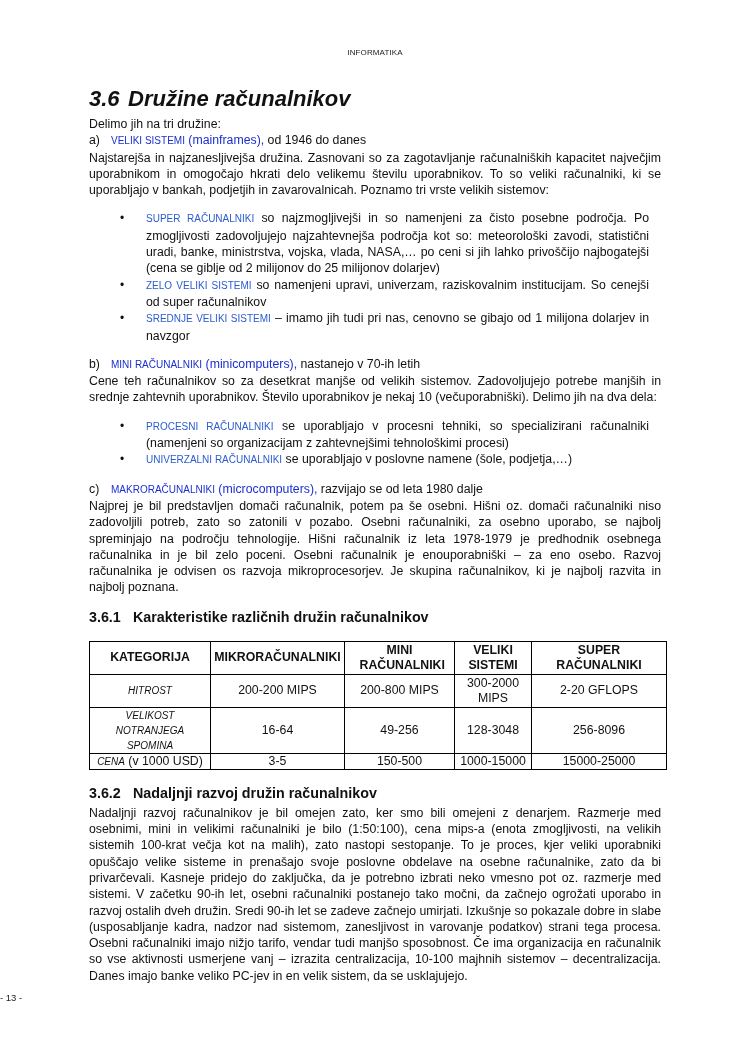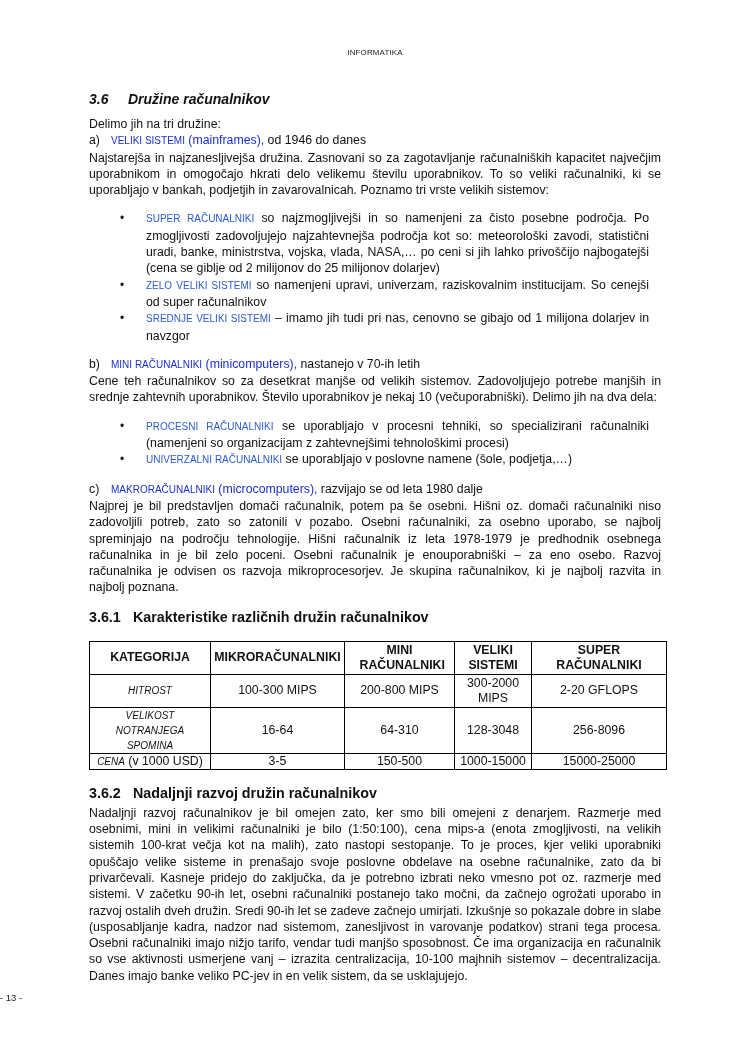--- a/index.html
+++ b/index.html
@@ -4,21 +4,21 @@
 <style>
   html, body { margin: 0; padding: 0; background: #ffffff; }
   body { width: 750px; height: 1061px; position: relative; overflow: hidden;
          font-family: "Liberation Sans", sans-serif; color: #111; }
   .page { position: absolute; left: 0; top: 0; width: 750px; height: 1061px; }
   .header { position: absolute; top: 48px; left: 0; width: 750px; text-align: center;
             font-size: 8px; letter-spacing: 0.1px; color: #222; }
   .content { position: absolute; left: 89px; top: 88px; width: 572px;
              font-size: 12.3px; line-height: 16.3px; text-align: justify;
              font-stretch: condensed; }
-  h2 { font-size: 14px; font-style: italic; font-weight: bold; margin: 0 0 6px 0;
+  h2 { font-size: 22px; font-style: italic; font-weight: bold; margin: 0 0 6px 0;
        line-height: 22px; }
   h2 .num { display: inline-block; width: 39px; }
   h3 { font-size: 14.3px; font-weight: bold; margin: 12px 0 3px 0; line-height: 18px; }
   h3 .num { display: inline-block; width: 44px; }
   p { margin: 0; }
   .item { position: relative; padding-left: 22px; }
   .item .lbl { position: absolute; left: 0; }
   .sc { color: #1a2fd0; font-size: 10px; }
   .sc-lite { color: #2a5bd0; font-size: 10px; }
   .bl { color: #1a2fd0; }
@@ -87,29 +87,29 @@
           <th style="width:114px">KATEGORIJA</th>
           <th style="width:127px">MIKRORAČUNALNIKI</th>
           <th style="width:103px"><span style="display:inline-block;width:80px">MINI RAČUNALNIKI</span></th>
           <th style="width:70px"><span style="display:inline-block;width:55px">VELIKI SISTEMI</span></th>
           <th><span style="display:inline-block;width:95px">SUPER RAČUNALNIKI</span></th>
         </tr>
       </thead>
       <tbody>
         <tr class="r1">
           <td class="rowh">HITROST</td>
-          <td>100-300 MIPS</td>
+          <td>200-200 MIPS</td>
           <td>200-800 MIPS</td>
           <td><span style="display:inline-block;width:55px">300-2000 MIPS</span></td>
           <td>2-20 GFLOPS</td>
         </tr>
         <tr class="r2">
           <td class="rowh">VELIKOST NOTRANJEGA SPOMINA</td>
           <td>16-64</td>
-          <td>64-310</td>
+          <td>49-256</td>
           <td>128-3048</td>
           <td>256-8096</td>
         </tr>
         <tr class="r3">
           <td><span class="rowh" style="font-style:italic;font-size:10px">CENA</span><span> (v 1000 USD)</span></td>
           <td>3-5</td>
           <td>150-500</td>
           <td>1000-15000</td>
           <td>15000-25000</td>
         </tr>

